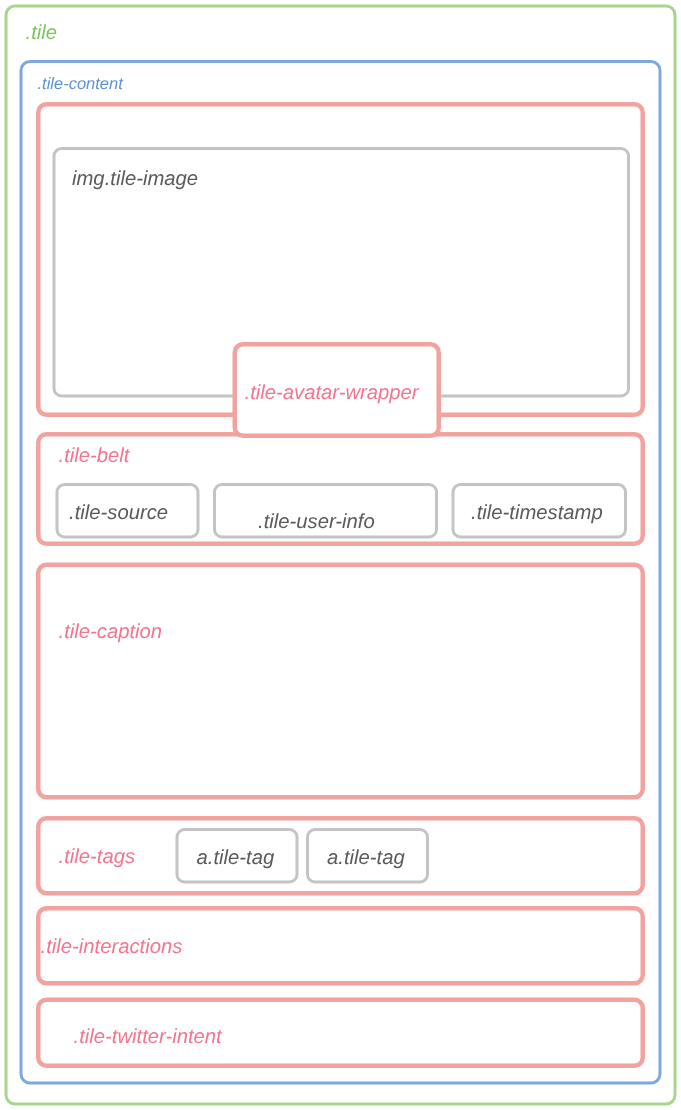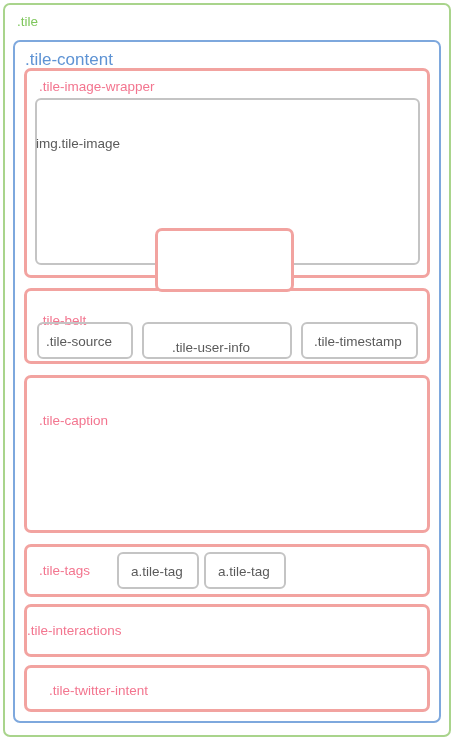--- a/index.html
+++ b/index.html
@@ -13,20 +13,21 @@
     font-family: "Liberation Sans", sans-serif;
     -webkit-font-smoothing: antialiased;
     overflow: hidden;
   }
 
   .canvas {
     position: relative;
     width: 454px;
     height: 736px;
     background: #ffffff;
+    font-style: italic;
   }
 
   
   .box {
     position: absolute;
     box-sizing: border-box;
     border-radius: 6px;
     background: transparent;
   }
   .label {
@@ -56,21 +57,21 @@
     left: 13px;
     top: 40px;
     width: 428px;
     height: 683px;
     border: 2px solid #7ea8dd;
     border-radius: 7px;
   }
   .tile-content-label {
     left: 25px;
     top: 51px;
-    font-size: 17px;
+    font-size: 11px;
     color: #5e93d4;
   }
 
   
   .pink {
     border: 3px solid #f2a3a0;
     border-radius: 7px;
   }
   .pink-label {
     font-size: 13.5px;
@@ -100,23 +101,22 @@
   }
 
   
   .tile-image-box {
     left: 35px;
     top: 98px;
     width: 385px;
     height: 167px;
   }
   .tile-image-label {
-    left: 36px;
+    left: 48px;
     top: 112px;
-    margin-top: 25px;
   }
 
   
   .avatar-wrapper-box {
     left: 155px;
     top: 228px;
     width: 139px;
     height: 64px;
     background: #ffffff;
     z-index: 5;
@@ -129,21 +129,21 @@
 
   
   .belt-box {
     left: 24px;
     top: 288px;
     width: 406px;
     height: 76px;
   }
   .belt-label {
     left: 39px;
-    top: 314px;
+    top: 297px;
     text-align: right;
   }
 
   
   .source-box {
     left: 37px;
     top: 322px;
     width: 96px;
     height: 37px;
   }
@@ -245,38 +245,38 @@
 
 <div class="canvas">
 
   <div class="box tile-box"></div>
   <div class="label tile-label">.tile</div>
 
   <div class="box tile-content-box"></div>
   <div class="label tile-content-label">.tile-content</div>
 
   <div class="box pink image-wrapper-box"></div>
-  <div class="label pink-label image-wrapper-label">.tile-image-wrapper</div>
 
   <div class="box gray tile-image-box"></div>
   <div class="label gray-label tile-image-label">img.tile-image</div>
 
   <div class="box pink belt-box"></div>
   <div class="label pink-label belt-label">.tile-belt</div>
 
   <div class="box gray source-box"></div>
   <div class="label gray-label source-label">.tile-source</div>
 
   <div class="box gray user-info-box"></div>
   <div class="label gray-label user-info-label">.tile-user-info</div>
 
   <div class="box gray timestamp-box"></div>
   <div class="label gray-label timestamp-label">.tile-timestamp</div>
 
   <div class="box pink avatar-wrapper-box"></div>
+  <div class="label pink-label avatar-wrapper-label">.tile-avatar-wrapper</div>
 
   <div class="box pink caption-box"></div>
   <div class="label pink-label caption-label">.tile-caption</div>
 
   <div class="box pink tags-box"></div>
   <div class="label pink-label tags-label">.tile-tags</div>
 
   <div class="box gray tag-1-box"></div>
   <div class="label gray-label tag-1-label">a.tile-tag</div>
 

